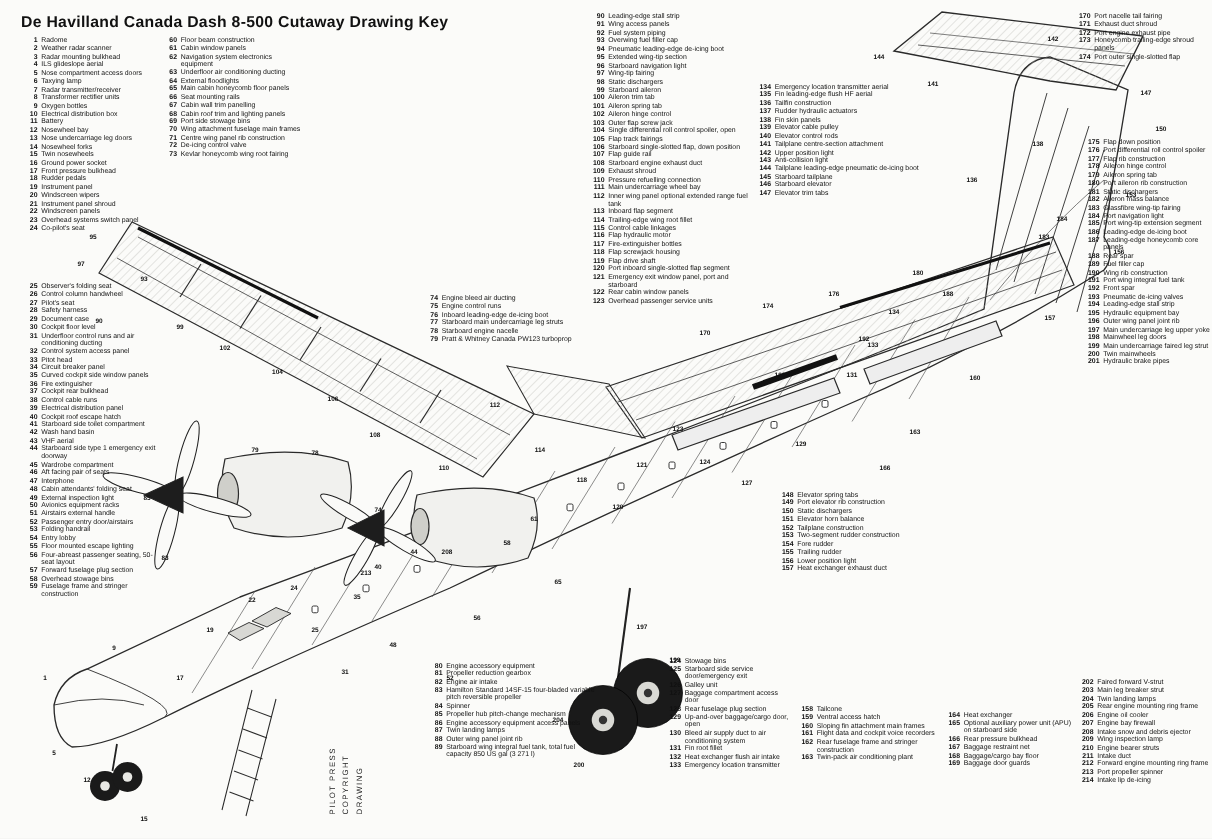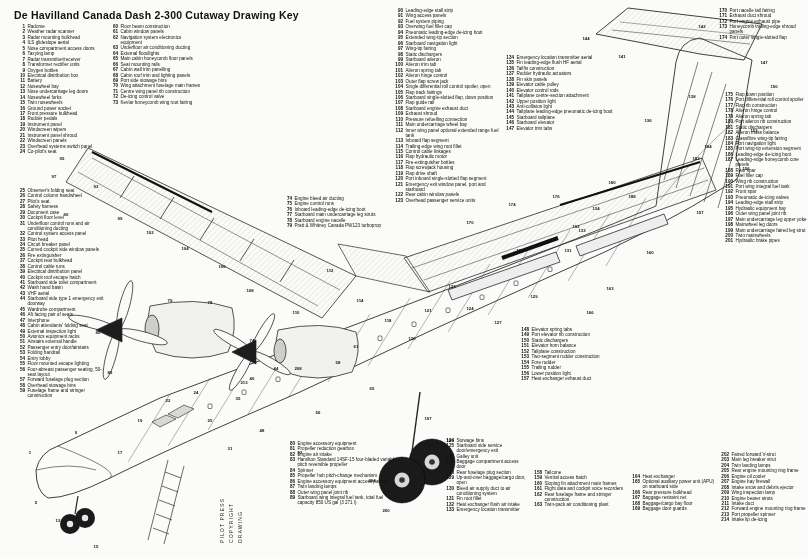--- a/index.html
+++ b/index.html
@@ -245,21 +245,21 @@
       <span class="co" style="left: 576px; top: 226px;">192</span>
       <span class="co" style="left: 520px; top: 250px;">196</span>
       <span class="co" style="left: 428px; top: 418px;">197</span>
       <span class="co" style="left: 450px; top: 440px;">199</span>
       <span class="co" style="left: 386px; top: 510px;">200</span>
       <span class="co" style="left: 372px; top: 480px;">204</span>
       <span class="co" style="left: 298px; top: 368px;">208</span>
       <span class="co" style="left: 244px; top: 382px;">213</span>
     </div>
 
-  <div id="title">De Havilland Canada Dash 2-300 Cutaway Drawing Key</div>
+  <div id="title">De Havilland Canada Dash 8-500 Cutaway Drawing Key</div>
 
   <div class="kcol" id="c0">
       <div class="ki">
         <span class="kn">1</span>
         <span class="kt">Radome</span>
       </div>
       <div class="ki">
         <span class="kn">2</span>
         <span class="kt">Weather radar scanner</span>
       </div>

